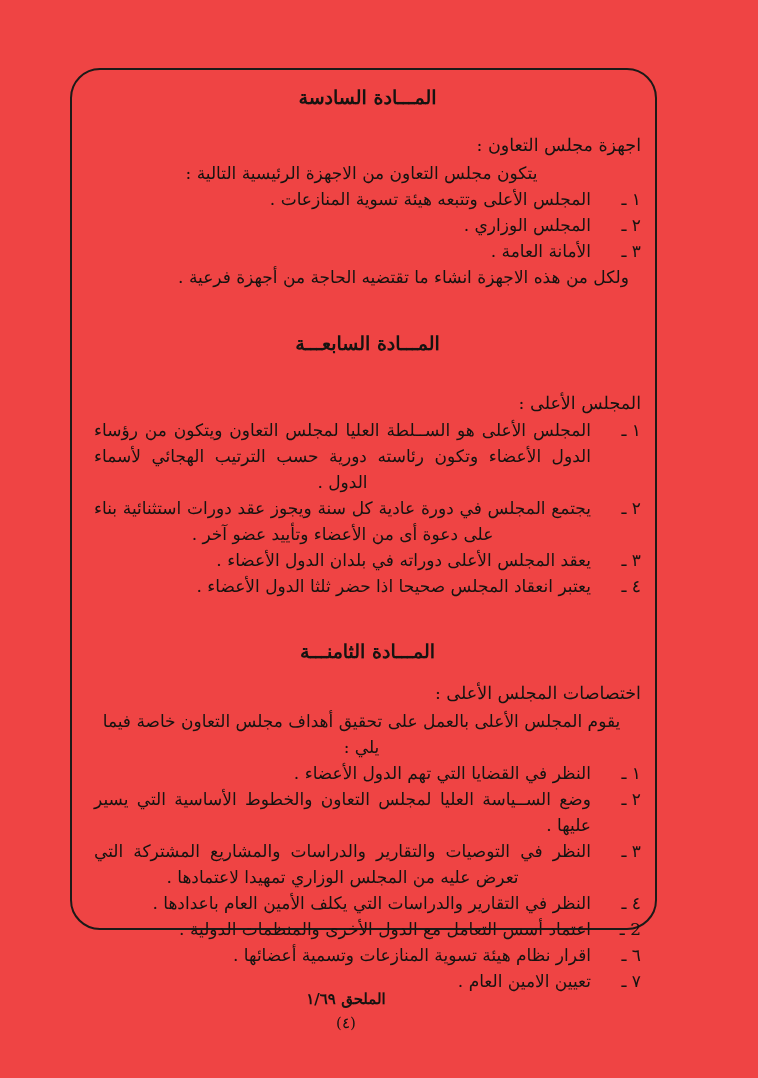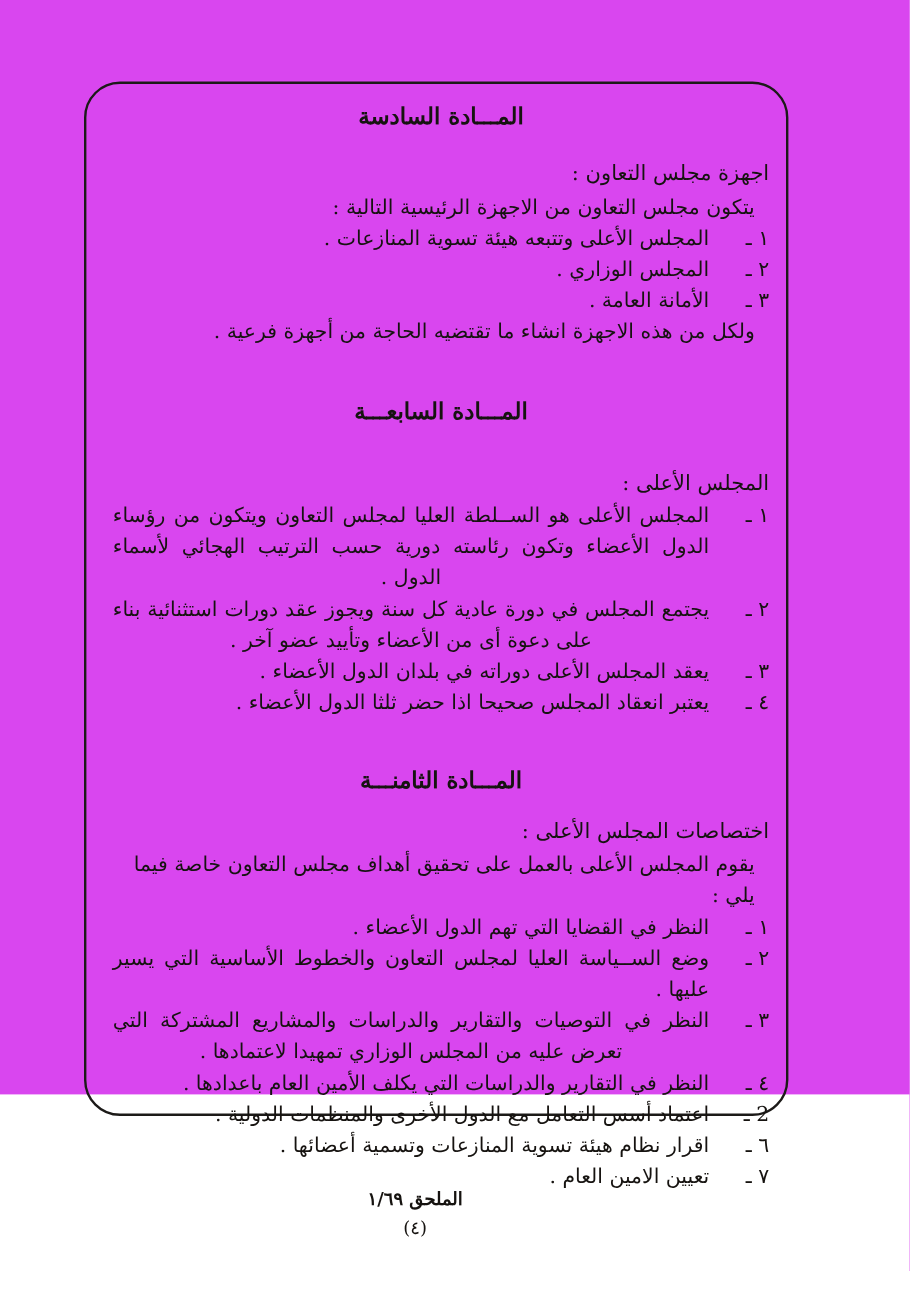--- a/index.html
+++ b/index.html
@@ -11,22 +11,22 @@
     height: 1078px;
     background: #ffffff;
     font-family: "DejaVu Serif", "Liberation Serif", serif;
     color: #161310;
     position: relative;
     overflow: hidden;
   }
   .page {
     position: relative;
     width: 758px;
-    height: 912px;
-    background: #d946ef;
+    height: 1078px;
+    background: #ef4444;
   }
   .frame {
     position: absolute;
     left: 70px;
     top: 68px;
     width: 587px;
     height: 862px;
     border: 2px solid #1c1a18;
     border-radius: 30px;
     box-sizing: border-box;
@@ -53,20 +53,21 @@
     line-height: 26px;
     margin: 0;
   }
   #sec6-subheading { margin-top: 22px; }
   #sec7-subheading { margin-top: 34px; }
   #sec8-subheading { margin-top: 16px; }
   .intro {
     margin: 2px 0 0 0;
     padding-right: 12px;
     line-height: 26px;
+    text-align: center;
   }
   .closing {
     margin: 0;
     padding-right: 12px;
     line-height: 26px;
   }
   .items { margin-top: 0; }
   #sec7-items { margin-top: 1px; }
   .clause {
     display: flex;

